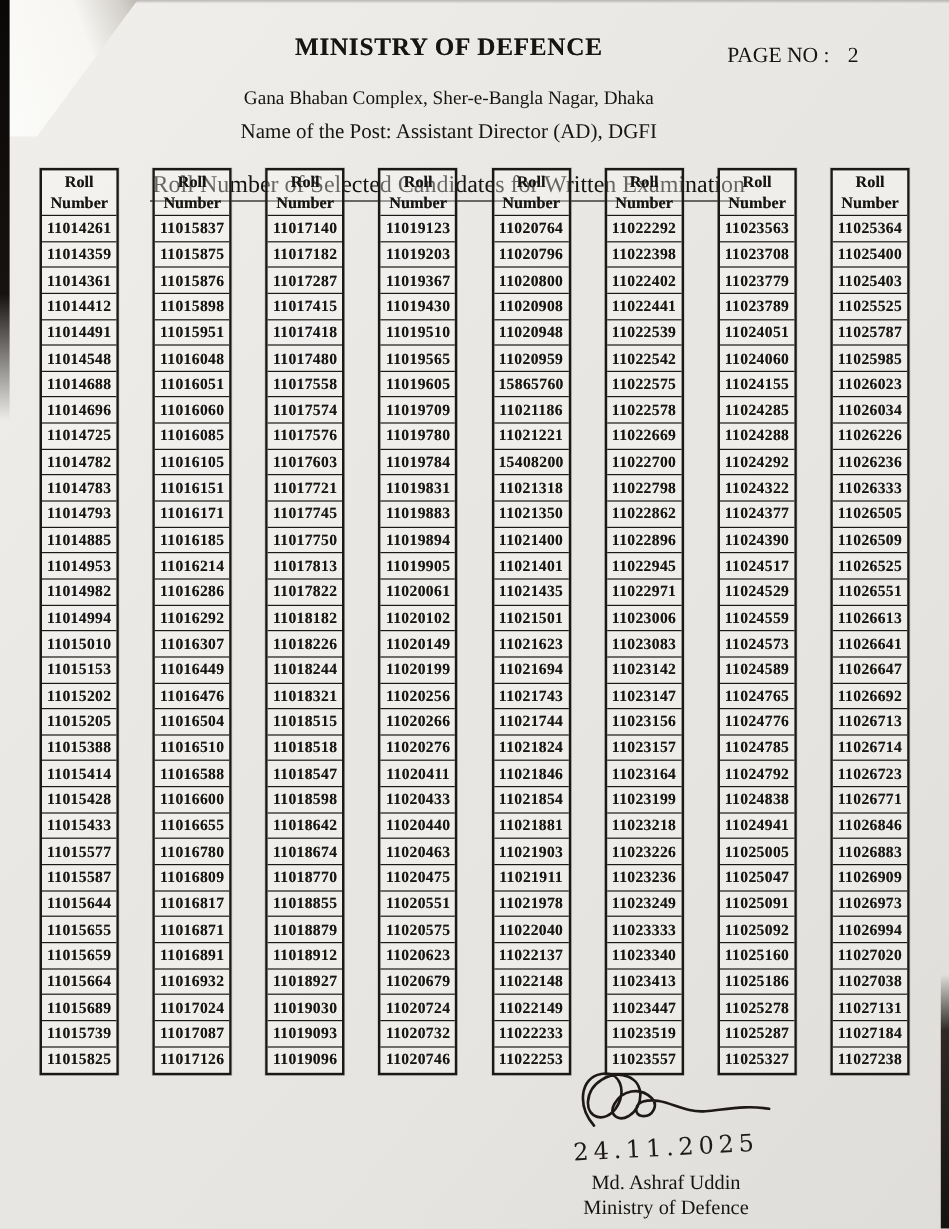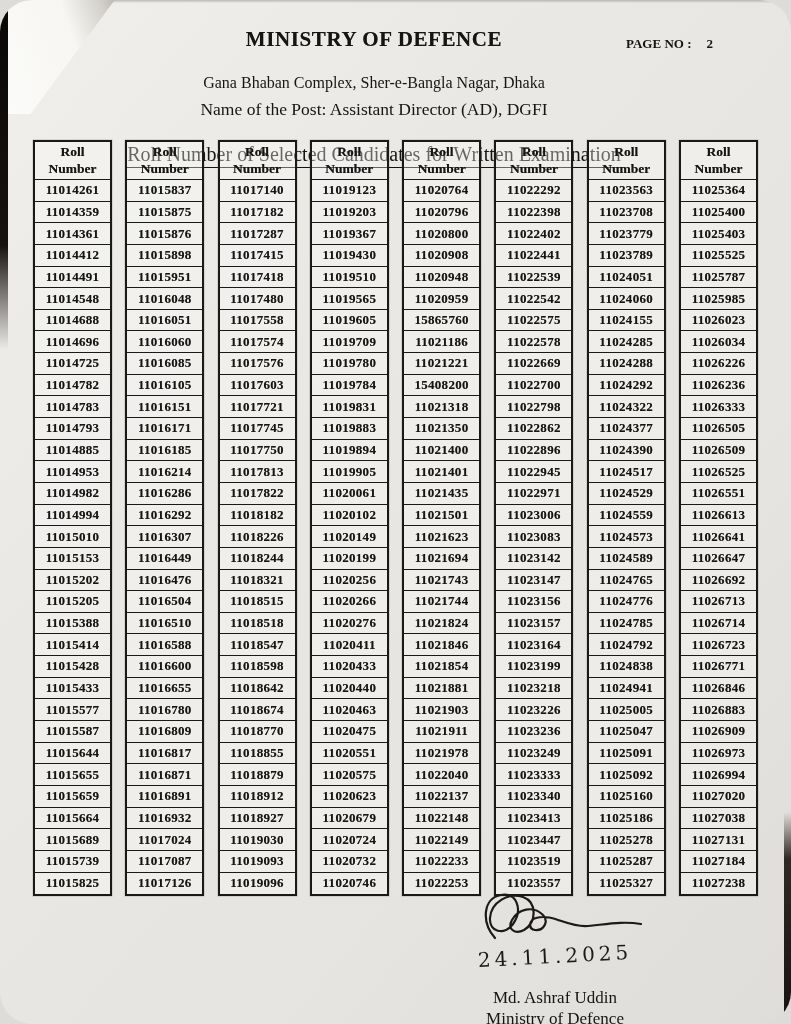--- a/index.html
+++ b/index.html
@@ -5,21 +5,20 @@
   html,body { margin:0; padding:0; }
   body {
     width:791px; height:1024px; overflow:hidden;
     font-family:"Liberation Serif", serif;
     background:#dedcd8;
   }
   .page {
     position:relative; width:791px; height:1024px; overflow:hidden;
     background:linear-gradient(130deg,#f0efec 0%, #eae8e5 35%, #e6e4e0 70%, #dfddd9 100%);
     color:#171513;
-    border-radius:32px;
   }
   
   .edge-left { position:absolute; left:0; top:0; width:8px; height:350px;
     background:linear-gradient(to bottom,#0a0807 0%, #161210 70%, rgba(22,18,16,0) 100%); }
   .fold-corner { position:absolute; left:6px; top:0; width:112px; height:114px;
     clip-path:polygon(0 0, 97% 0, 22% 100%, 0 100%);
     background:linear-gradient(70deg,#fbfbf9 0%, #f7f6f3 62%, #d3d0ca 88%, #b7b3ad 100%); }
   .edge-right { position:absolute; right:0; top:812px; width:7px; height:212px;
     background:linear-gradient(to bottom, rgba(40,34,30,0) 0%, #2e2925 22%, #161210 100%); }
   .edge-top { position:absolute; left:0; top:0; width:791px; height:3px;
@@ -28,45 +27,45 @@
     opacity:.55; }
 
   
   .header { position:absolute; left:0; top:27px; width:748px; text-align:center; }
   .doc-title { font-size:21px; font-weight:bold; letter-spacing:.6px;
     text-shadow:0 0 .5px rgba(0,0,0,.55); }
   .doc-address { font-size:16px; margin-top:22px; }
   .doc-post { font-size:17.5px; font-weight:normal; margin-top:7px; }
   .doc-subtitle { display:inline-block; font-size:20px; margin-top:23px;
     border-bottom:1.6px solid #14120f; padding:0 2px 1px 2px; }
-  .page-no { position:absolute; left:626px; top:36px; font-size:13px; font-weight:bold;
+  .page-no { position:absolute; left:606px; top:36px; font-size:18px; font-weight:normal;
     white-space:nowrap; }
   .page-no .num { margin-left:15px; }
 
   
   .roll-table { position:absolute; left:33px; top:140px; width:725px;
     display:flex; justify-content:space-between; }
-  .roll-column { width:79px; border:2px solid #1b1916; box-sizing:border-box;
+  .roll-column { width:66px; border:2px solid #1b1916; box-sizing:border-box;
     background:rgba(252,251,248,.35); box-shadow:0 0 0 .5px rgba(60,55,50,.25); }
   .col-header { height:37px; border-bottom:1.8px solid #1b1916;
     display:flex; align-items:center; justify-content:center; text-align:center;
     font-weight:bold; font-size:13.5px; line-height:1.25; padding:0 8px;
     text-shadow:0 0 .5px rgba(0,0,0,.5); }
   .roll-cell { height:21.65px; box-sizing:border-box; border-bottom:1.6px solid #1b1916;
     display:flex; align-items:center; justify-content:center;
     font-weight:bold; font-size:13px; letter-spacing:.3px;
     text-shadow:0 0 .4px rgba(0,0,0,.45); }
   .roll-cell:last-child { border-bottom:none; }
 
   
   .sig-block { position:absolute; left:420px; top:888px; width:270px; text-align:center; }
   .sig-scribble { position:relative; left:18px; height:62px; }
   .sig-date { font-size:20px; letter-spacing:4px; transform:rotate(-3deg);
     font-family:"DejaVu Serif", serif; color:#1d1a17; margin-top:-6px; }
-  .sig-name { font-size:17px; margin-top:20px; }
+  .sig-name { font-size:17px; margin-top:8px; }
   .sig-title { font-size:16px; margin-top:1px; }
   .sig-org { font-size:17px; margin-top:1px; }
 </style>
 </head>
 <body>
 
 <div class="page">
 
   <div class="edge-top"></div>
   <div class="fold-corner"></div>

